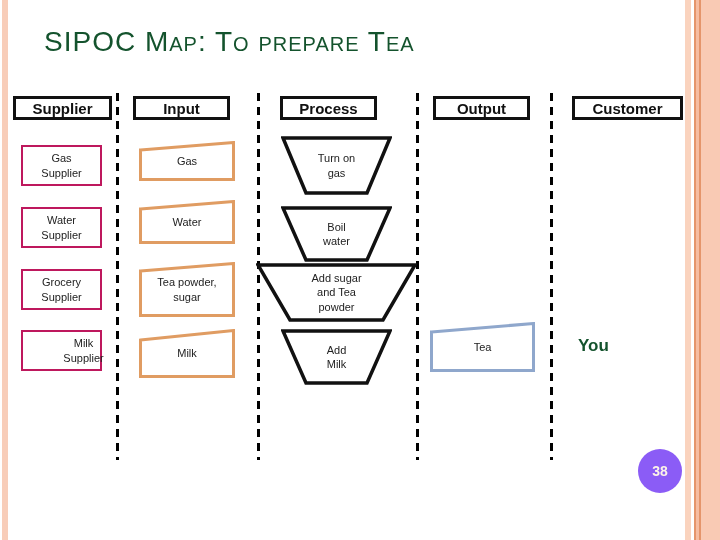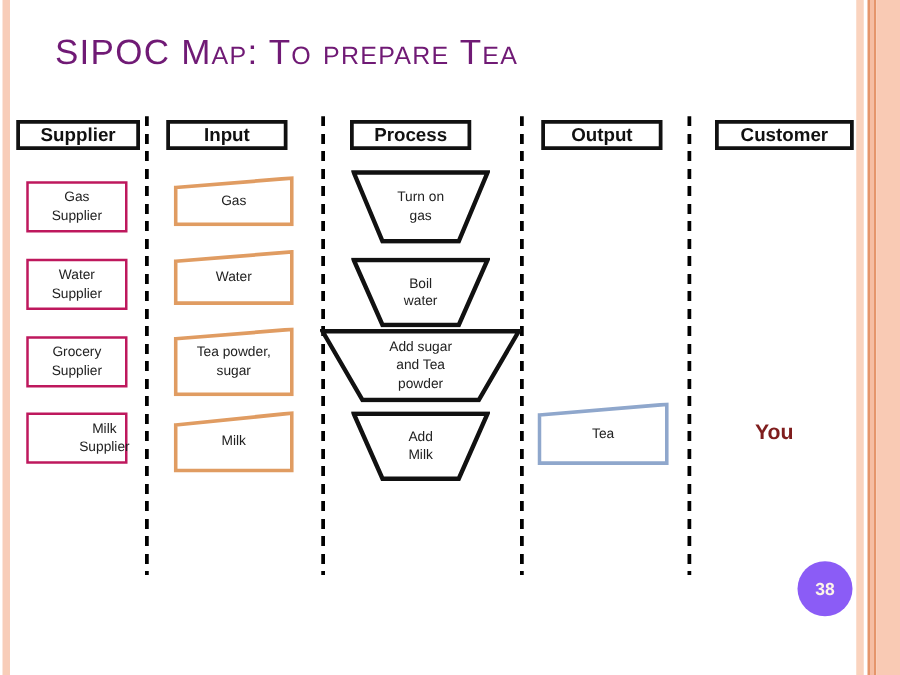--- a/index.html
+++ b/index.html
@@ -12,21 +12,21 @@
   .stripe-left   { left:2px; width:6px; background:#F8CDB9; }
   .rs1 { left:685px; width:6px;  background:#FAD3BE; z-index:10; }
   .rs2 { left:694px; width:2px;  background:#E5956B; z-index:10; }
   .rs3 { left:696px; width:3px;  background:#F6BDA2; z-index:10; }
   .rs4 { left:699px; width:2px;  background:#E5956B; z-index:10; }
   .rs5 { left:701px; width:19px; background:#F9CAB4; z-index:10; }
 
   .title {
     position:absolute; left:44px; top:26px;
     font-size:28px; font-variant:small-caps; letter-spacing:1px;
-    color:#701a75; white-space:nowrap;
+    color:#14532d; white-space:nowrap;
   }
 
   .col-header {
     position:absolute; top:96px; height:24px; box-sizing:border-box;
     border:3px solid #111; background:#fff;
     display:flex; align-items:center; justify-content:center;
     font-size:15px; font-weight:bold; color:#111;
   }
   .h-supplier { left:13px;  width:99px; }
   .h-input    { left:133px; width:97px; }
@@ -61,22 +61,22 @@
   .in-milk { left:139px; top:329px; width:96px;  height:49px; }
   .pr1 { left:281px; top:136px; width:111px; height:59px; }
   .pr2 { left:281px; top:206px; width:111px; height:56px; }
   .pr3 { left:256px; top:263px; width:161px; height:59px; }
   .pr4 { left:281px; top:329px; width:111px; height:56px; }
   .out-tea { left:430px; top:322px; width:105px; height:50px; }
 
   .w38 { width:38px; } .w32 { width:32px; } .w60 { width:60px; } .w72 { width:72px; }
 
   .you-label {
-    position:absolute; left:604px; top:336px;
-    font-size:17px; font-weight:bold; color:#7f1d1d;
+    position:absolute; left:578px; top:336px;
+    font-size:17px; font-weight:bold; color:#14532d;
   }
   .page-badge {
     position:absolute; left:638px; top:449px; width:44px; height:44px;
     border-radius:50%; background:#8b5cf6; z-index:5;
     display:flex; align-items:center; justify-content:center;
     color:#FCF3E8; font-size:14px; font-weight:bold;
   }
 </style>
 </head>
 <body>

